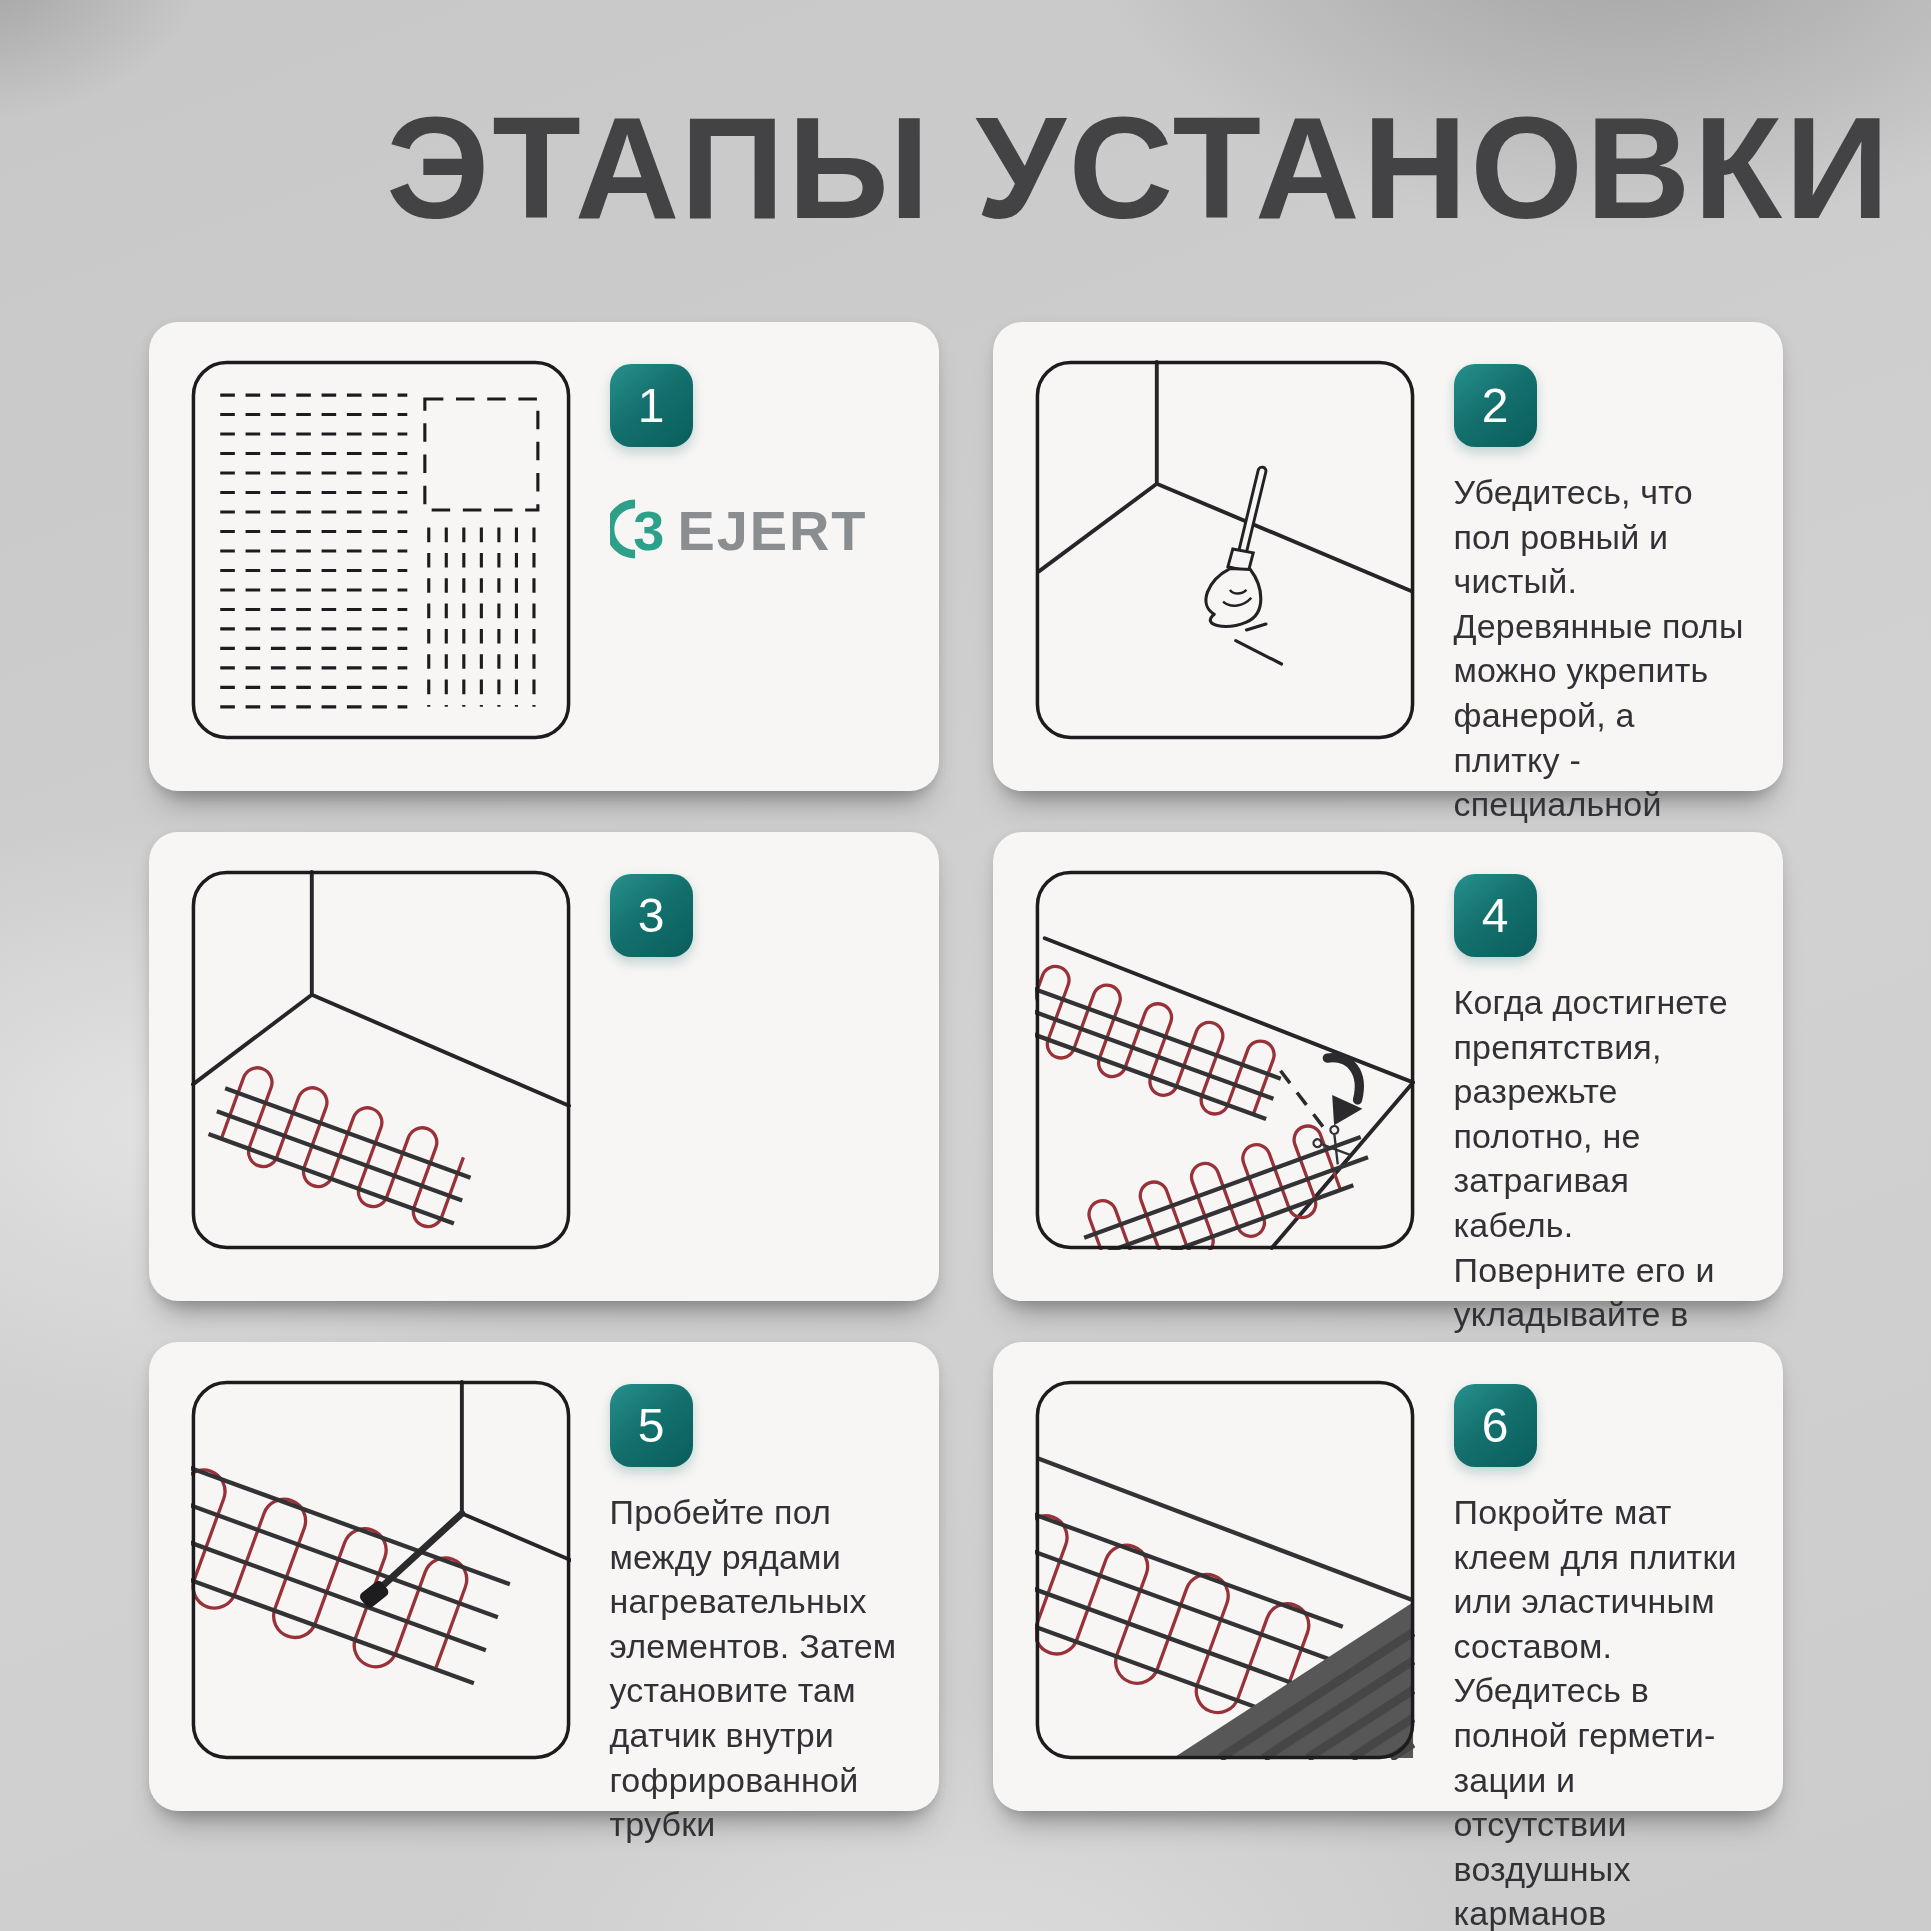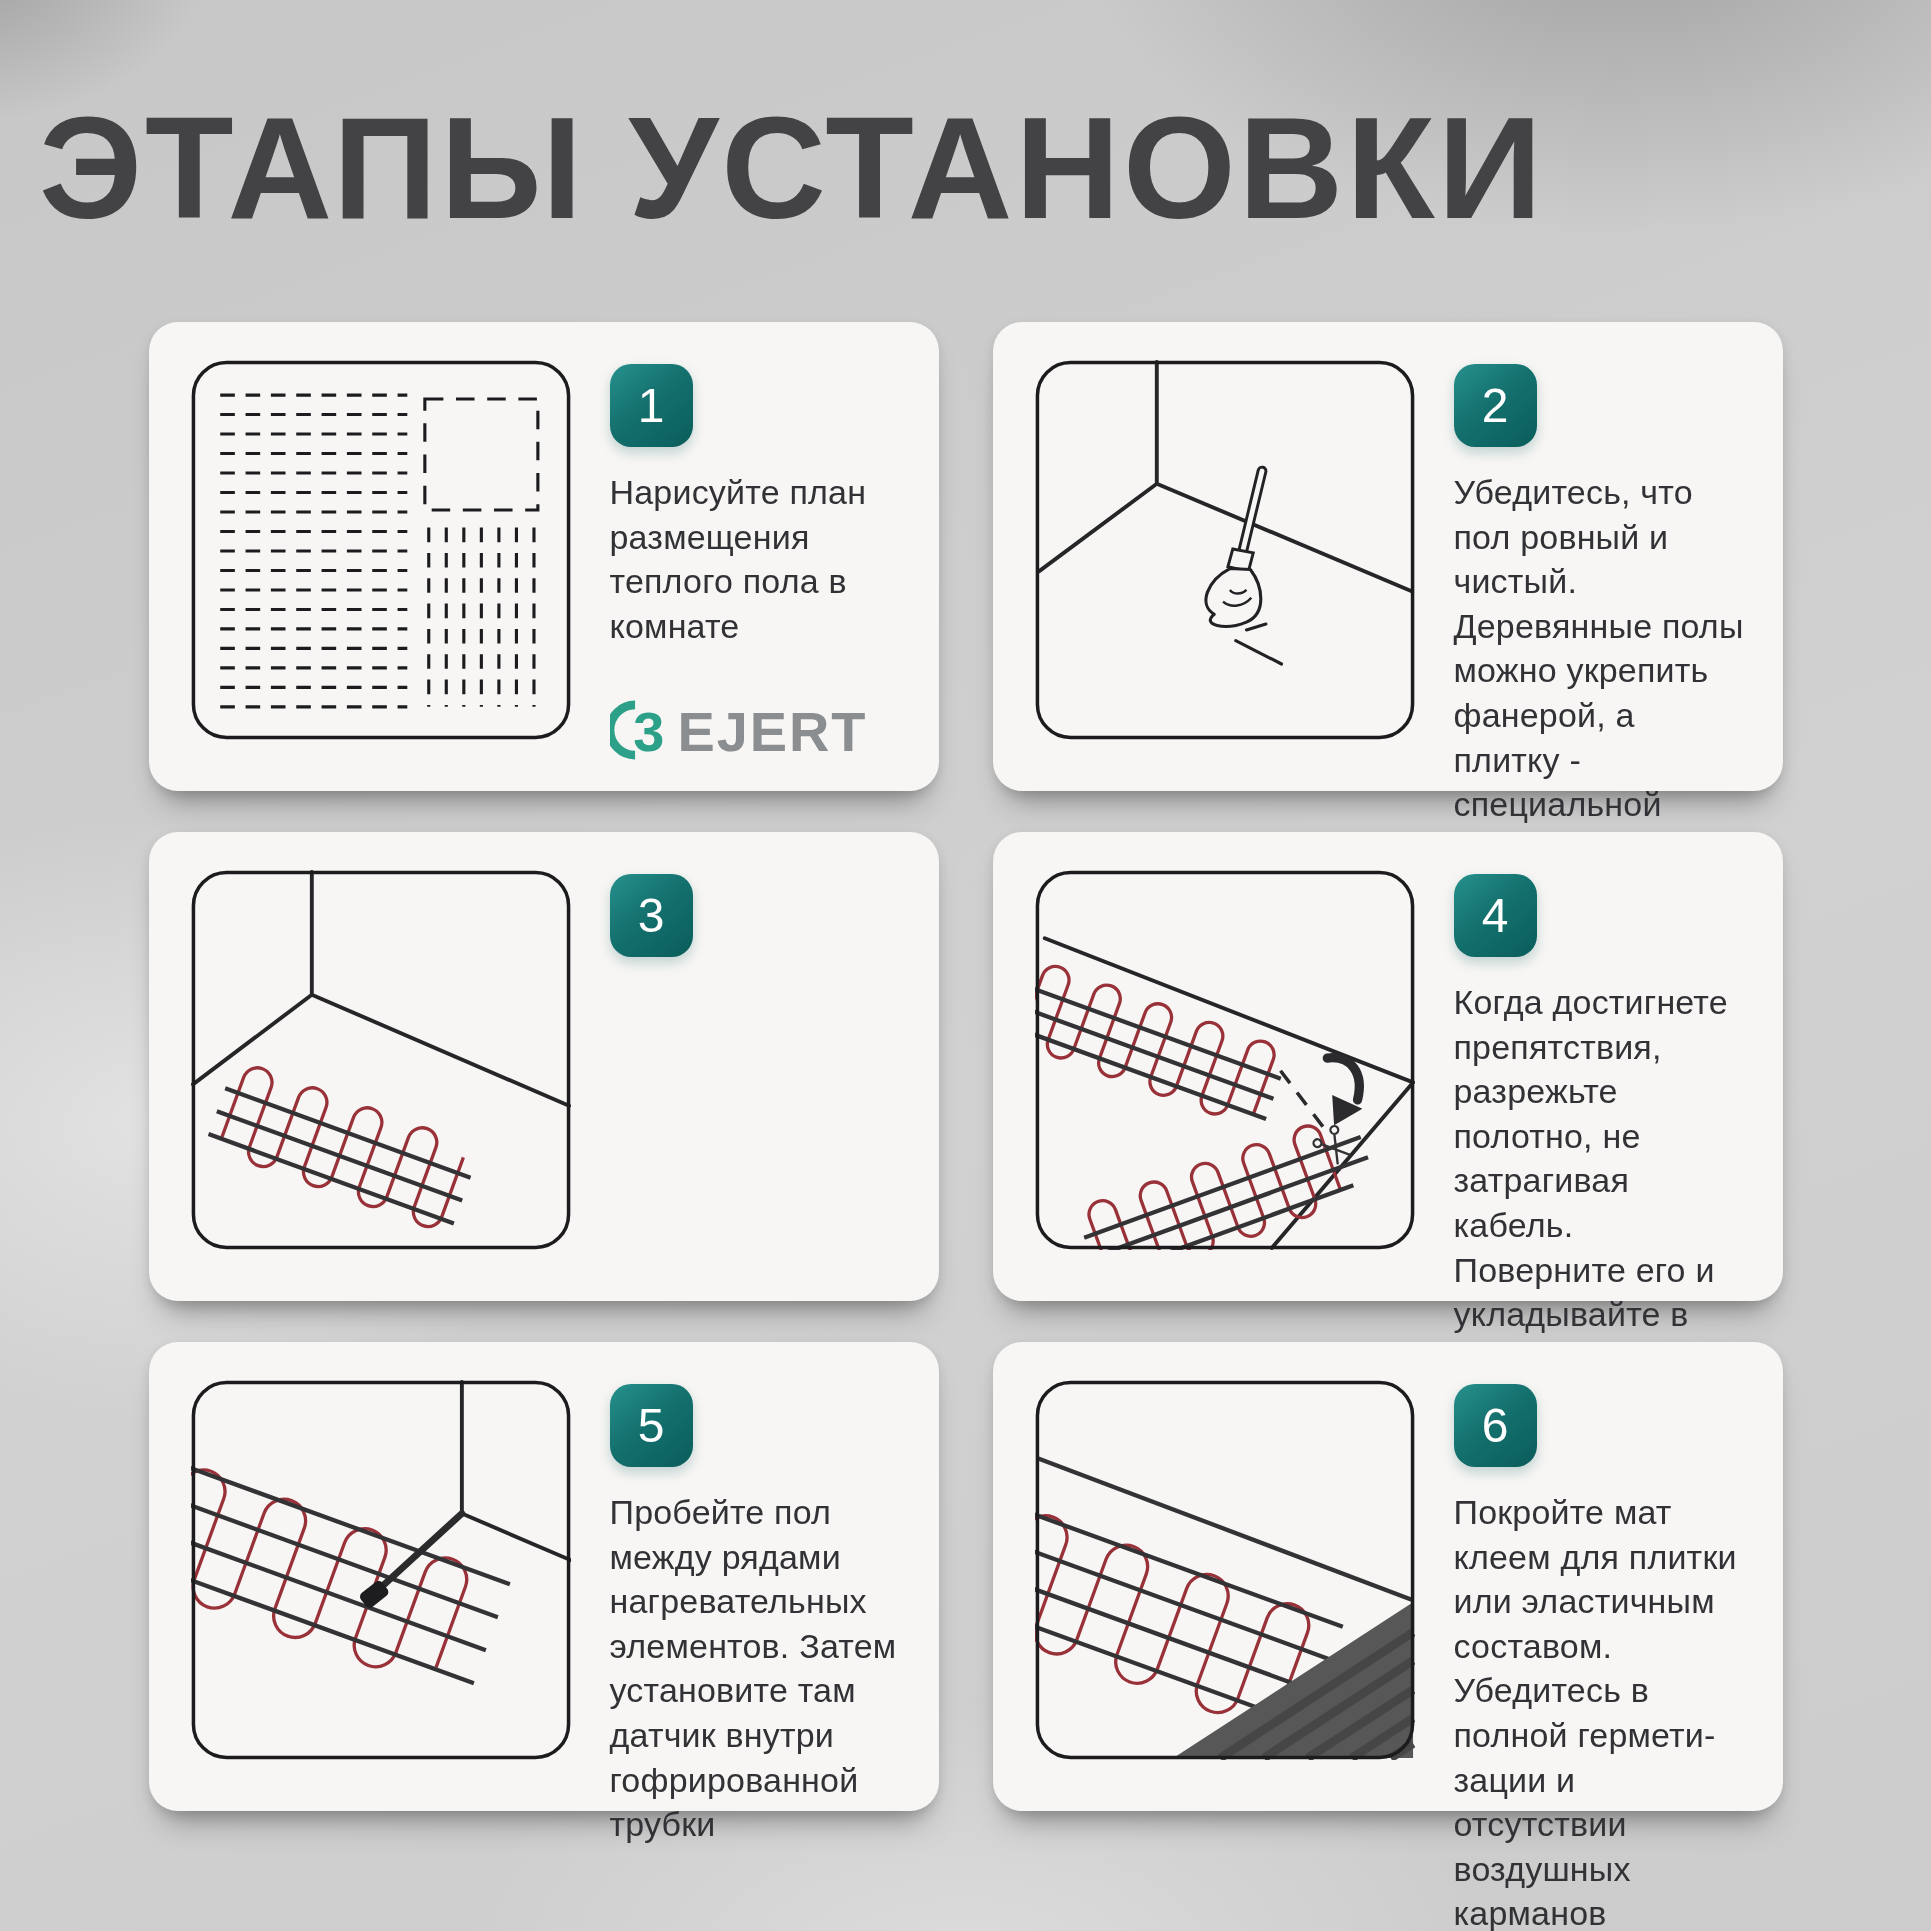--- a/index.html
+++ b/index.html
@@ -8,21 +8,21 @@
     font-family:"Liberation Sans","DejaVu Sans",sans-serif;
     background:
       radial-gradient(869px 502px at 84% -4%, rgba(128,128,128,.55), rgba(128,128,128,0) 62%),
       radial-gradient(406px 270px at -2% -2%, rgba(110,110,110,.45), rgba(110,110,110,0) 60%),
       radial-gradient(734px 502px at 8% 58%, rgba(236,236,236,.65), rgba(236,236,236,0) 60%),
       radial-gradient(869px 444px at 50% 102%, rgba(232,232,232,.55), rgba(232,232,232,0) 60%),
       linear-gradient(160deg,#c7c7c7 0%,#d2d1d1 55%,#cccccc 100%);
   }
   .page-title{
     margin:85px 39px 0;
-    text-align:left;
+    text-align:right;
     font-size:145px;
     font-weight:700;
     letter-spacing:2.9px;
     line-height:1.15;
     color:#434346;
   }
   .grid{
     width:1634px;
     margin:70px auto 0;
     display:grid;
@@ -76,21 +76,20 @@
     <div class="illus">
       <svg viewBox="0 0 390 390">
         <path class="dash" stroke-dasharray="15 11" d="M30,36 H222 M30,56 H222 M30,76 H222 M30,96 H222 M30,116 H222 M30,136 H222 M30,156 H222 M30,176 H222 M30,196 H222 M30,216 H222 M30,236 H222 M30,256 H222 M30,276 H222 M30,296 H222 M30,316 H222 M30,336 H222 M30,356 H222"></path>
         <rect class="dash" stroke-width="3.6" stroke-dasharray="19 13" x="240" y="40" width="116" height="114"></rect>
         <path class="dash" stroke-dasharray="15 11" d="M244,172 V356 M262,172 V356 M280,172 V356 M298,172 V356 M316,172 V356 M334,172 V356 M352,172 V356"></path>
         <rect class="border-rect" x="2.5" y="2.5" width="385" height="385" rx="34"></rect>
       </svg>
     </div>
     <div class="side">
       <div class="badge">1</div>
-      <div class="step-text">Нарисуйте план размещения теплого пола в комнате</div>
       <div class="logo">
         <svg width="270" height="60" viewBox="0 0 280 62">
           <path d="M26,5 A26,26 0 1 0 26,57" fill="none" stroke="#2CA088" stroke-width="9"></path>
           <text x="24" y="53" font-size="58" font-weight="bold" fill="#2CA088">3</text>
           <text x="70" y="53" font-size="58" font-weight="bold" letter-spacing="2" fill="#8B8E90">EJERT</text>
         </svg>
       </div>
     </div>
   </div>
 

